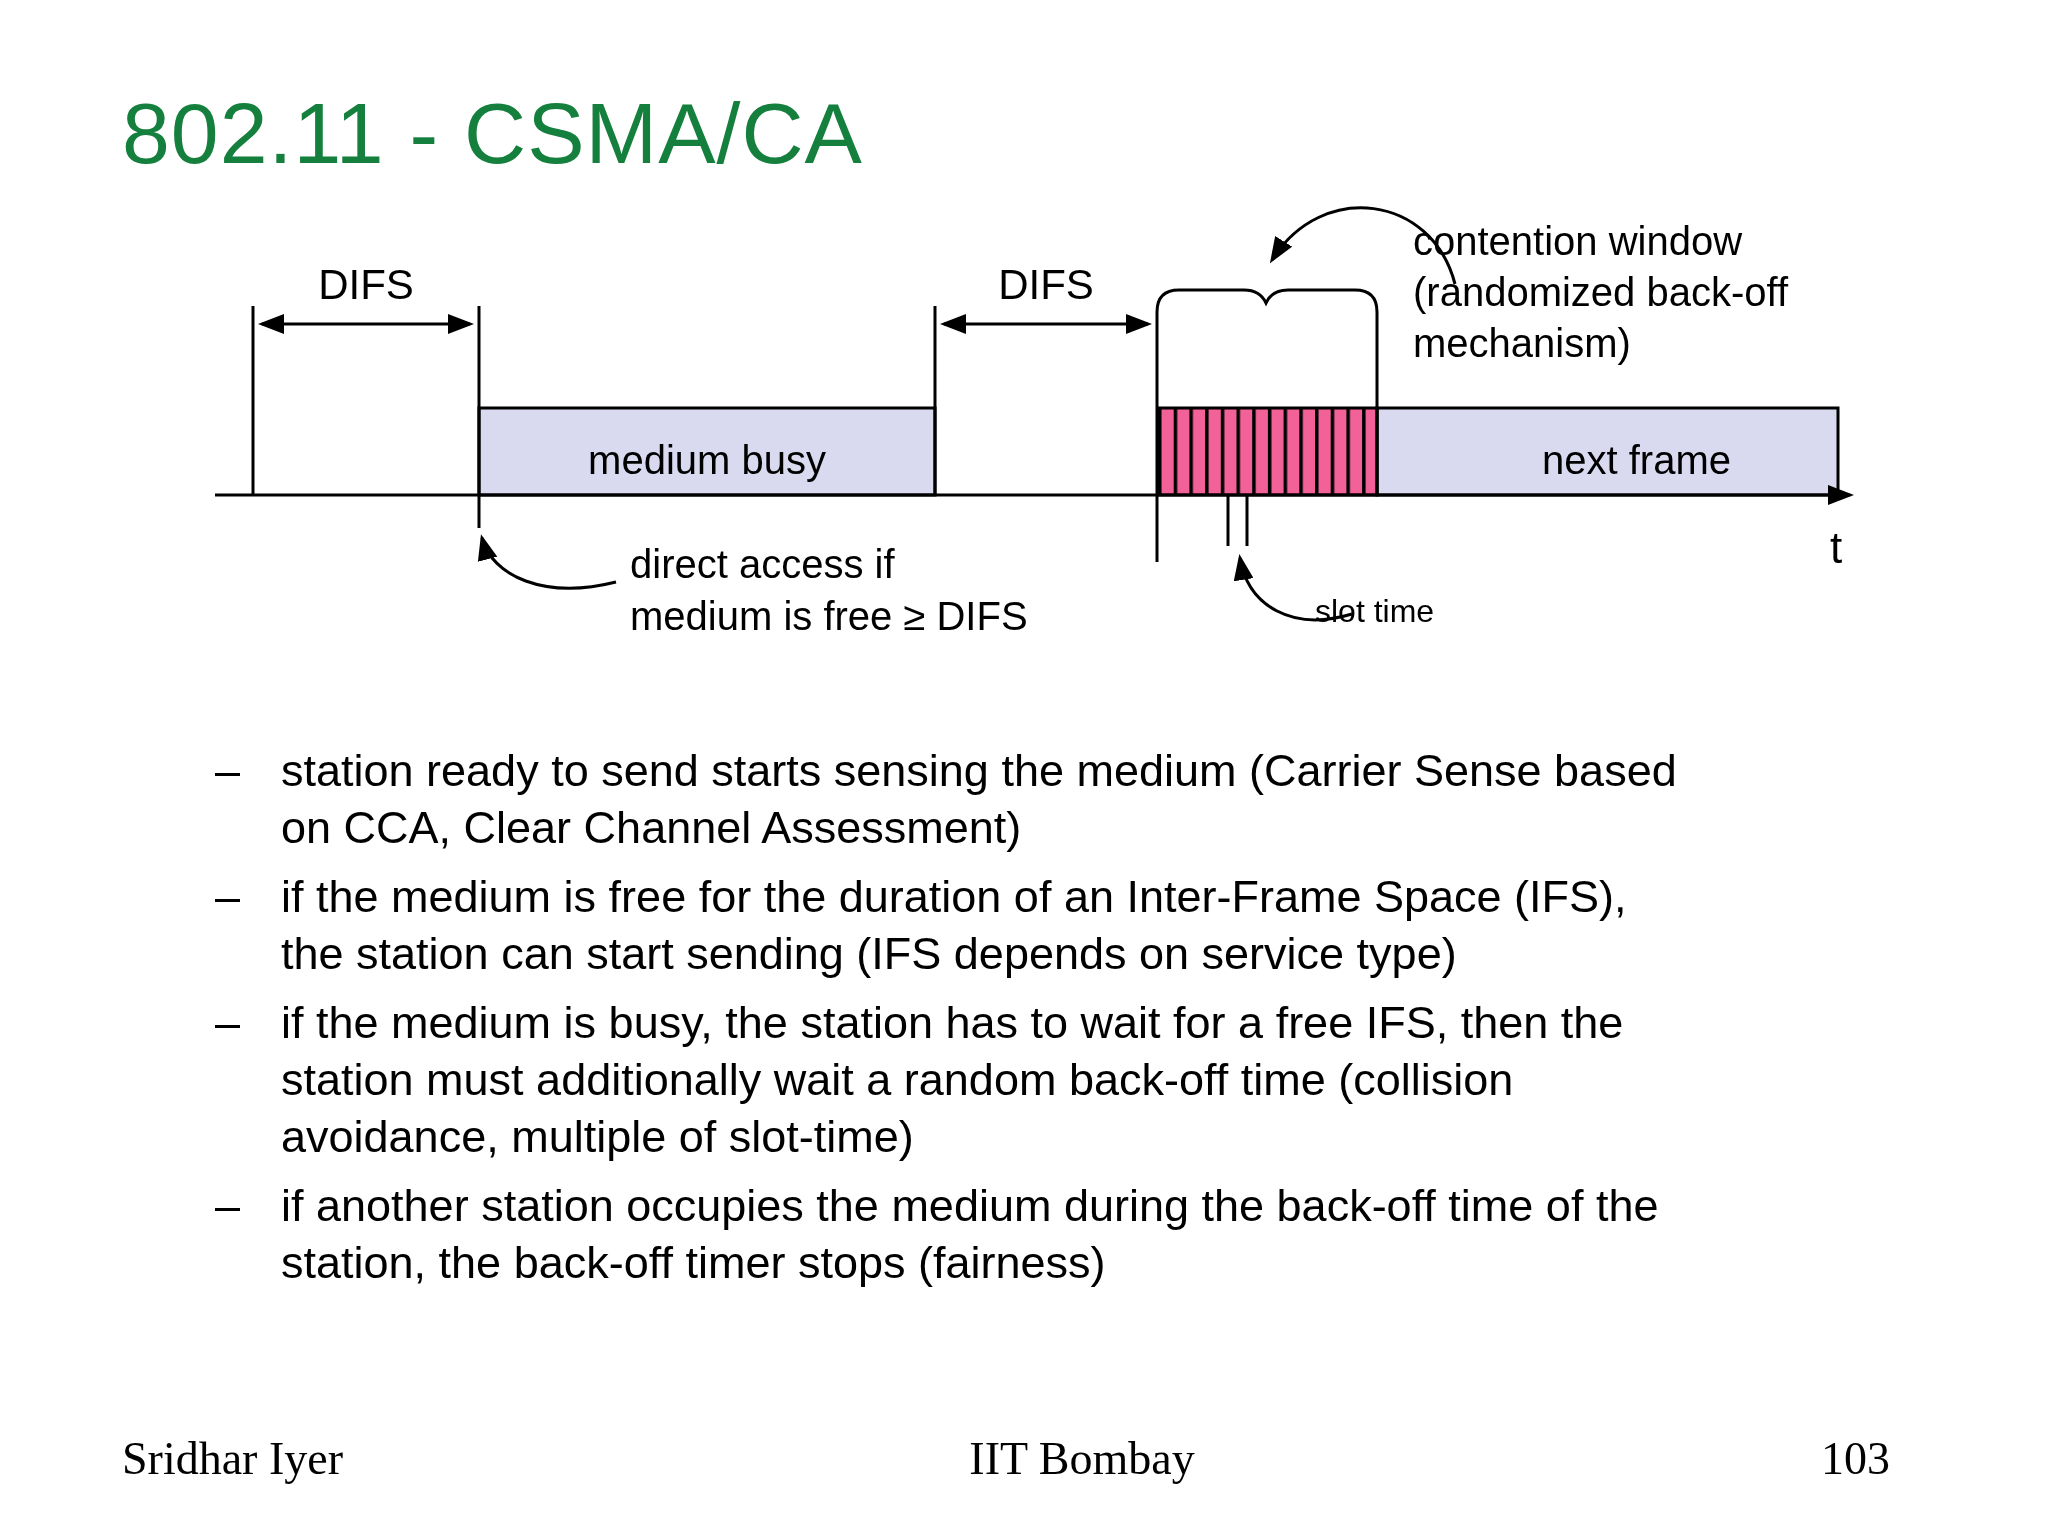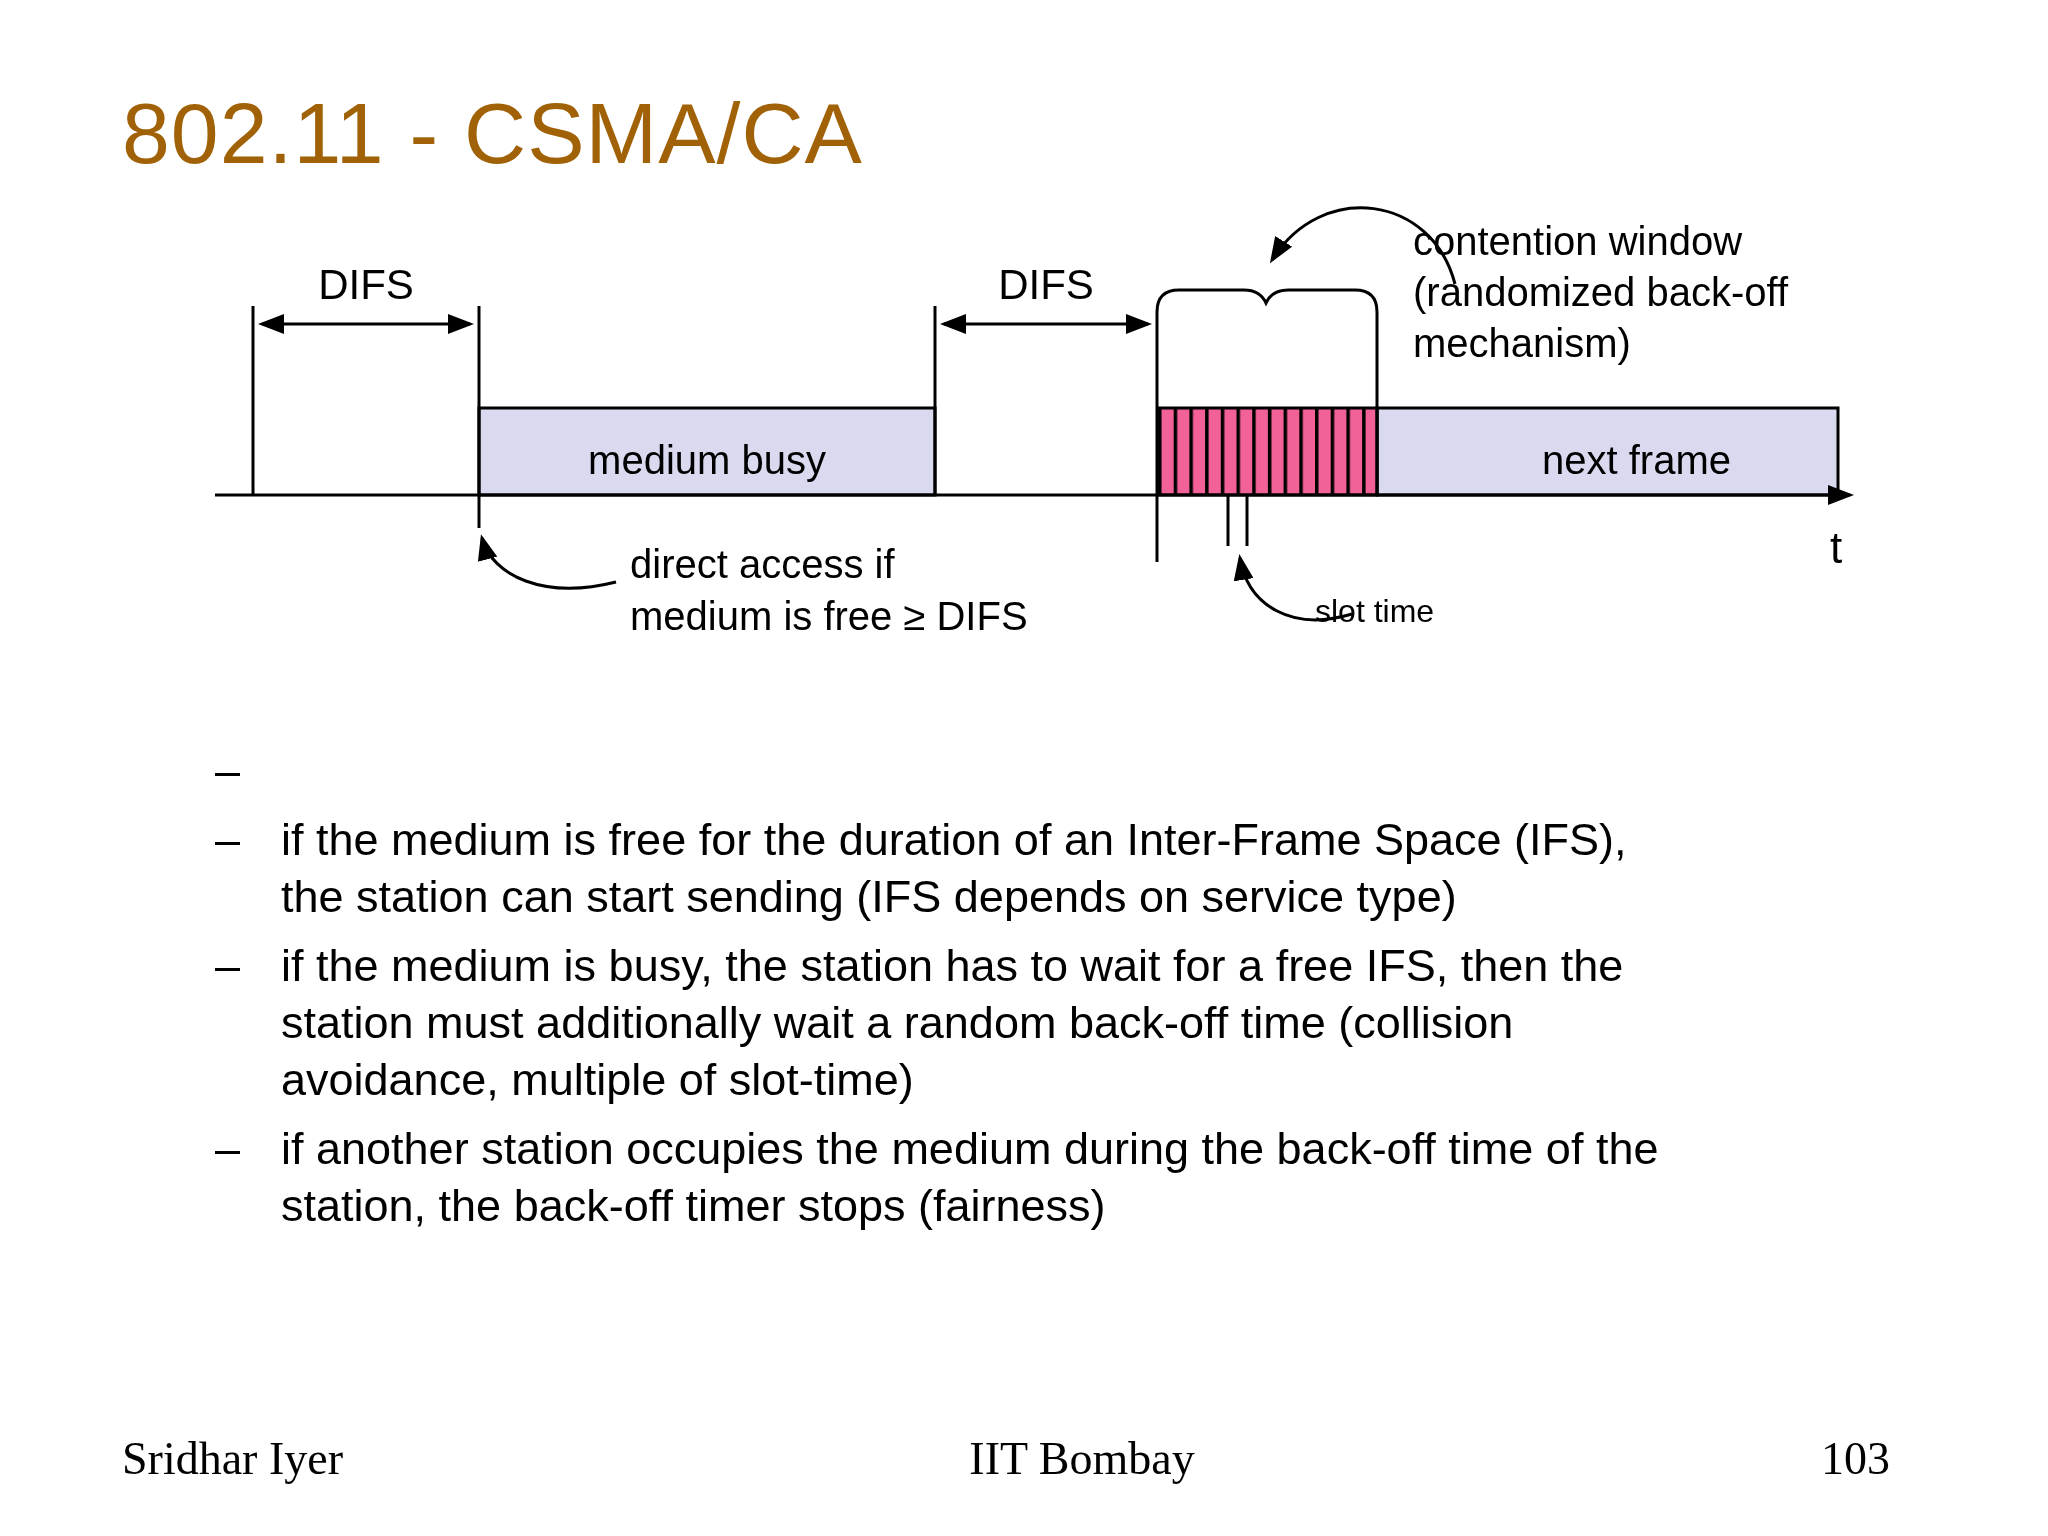--- a/index.html
+++ b/index.html
@@ -2,21 +2,21 @@
 <html><head>
 <meta charset="utf-8">
 <style>
   html,body{margin:0;padding:0;}
   body{
     width:2048px;height:1536px;background:#ffffff;position:relative;overflow:hidden;
     font-family:"Liberation Sans",sans-serif;color:#000;
   }
   .abs{position:absolute;}
   #title{
-    left:122px;top:84px;font-size:86px;letter-spacing:1px;color:#a16207;white-space:nowrap;
+    left:122px;top:84px;font-size:86px;letter-spacing:1px;color:#15803d;white-space:nowrap;
   }
   .dlabel{font-size:42px;white-space:pre-line;line-height:1.2;}
   .dlabel.center{text-align:center;}
   #difs1{left:253px;top:260px;width:226px;}
   #difs2{left:935px;top:260px;width:222px;}
   #medium-busy-label{left:479px;top:436px;width:456px;font-size:40px;}
   #next-frame-label{left:1377px;top:436px;width:519px;font-size:40px;}
   #contention-label{left:1413px;top:216px;font-size:40px;line-height:1.28;}
   #slot-time-label{left:1315px;top:592px;font-size:32px;}
   #direct-access-label{left:630px;top:538px;font-size:40px;line-height:1.3;}
@@ -84,20 +84,22 @@
 (randomized back-off
 mechanism)</div>
 <div id="slot-time-label" class="abs dlabel">slot time</div>
 <div id="direct-access-label" class="abs dlabel">direct access if
 medium is free ≥ DIFS</div>
 <div id="t-label" class="abs dlabel">t</div>
 
 <div id="bullets" class="abs">
   <div class="bullet">
     <div class="dash">–</div>
+    <div class="btext">station ready to send starts sensing the medium (Carrier Sense based
+on CCA, Clear Channel Assessment)</div>
   </div>
   <div class="bullet">
     <div class="dash">–</div>
     <div class="btext">if the medium is free for the duration of an Inter-Frame Space (IFS),
 the station can start sending (IFS depends on service type)</div>
   </div>
   <div class="bullet">
     <div class="dash">–</div>
     <div class="btext">if the medium is busy, the station has to wait for a free IFS, then the
 station must additionally wait a random back-off time (collision

